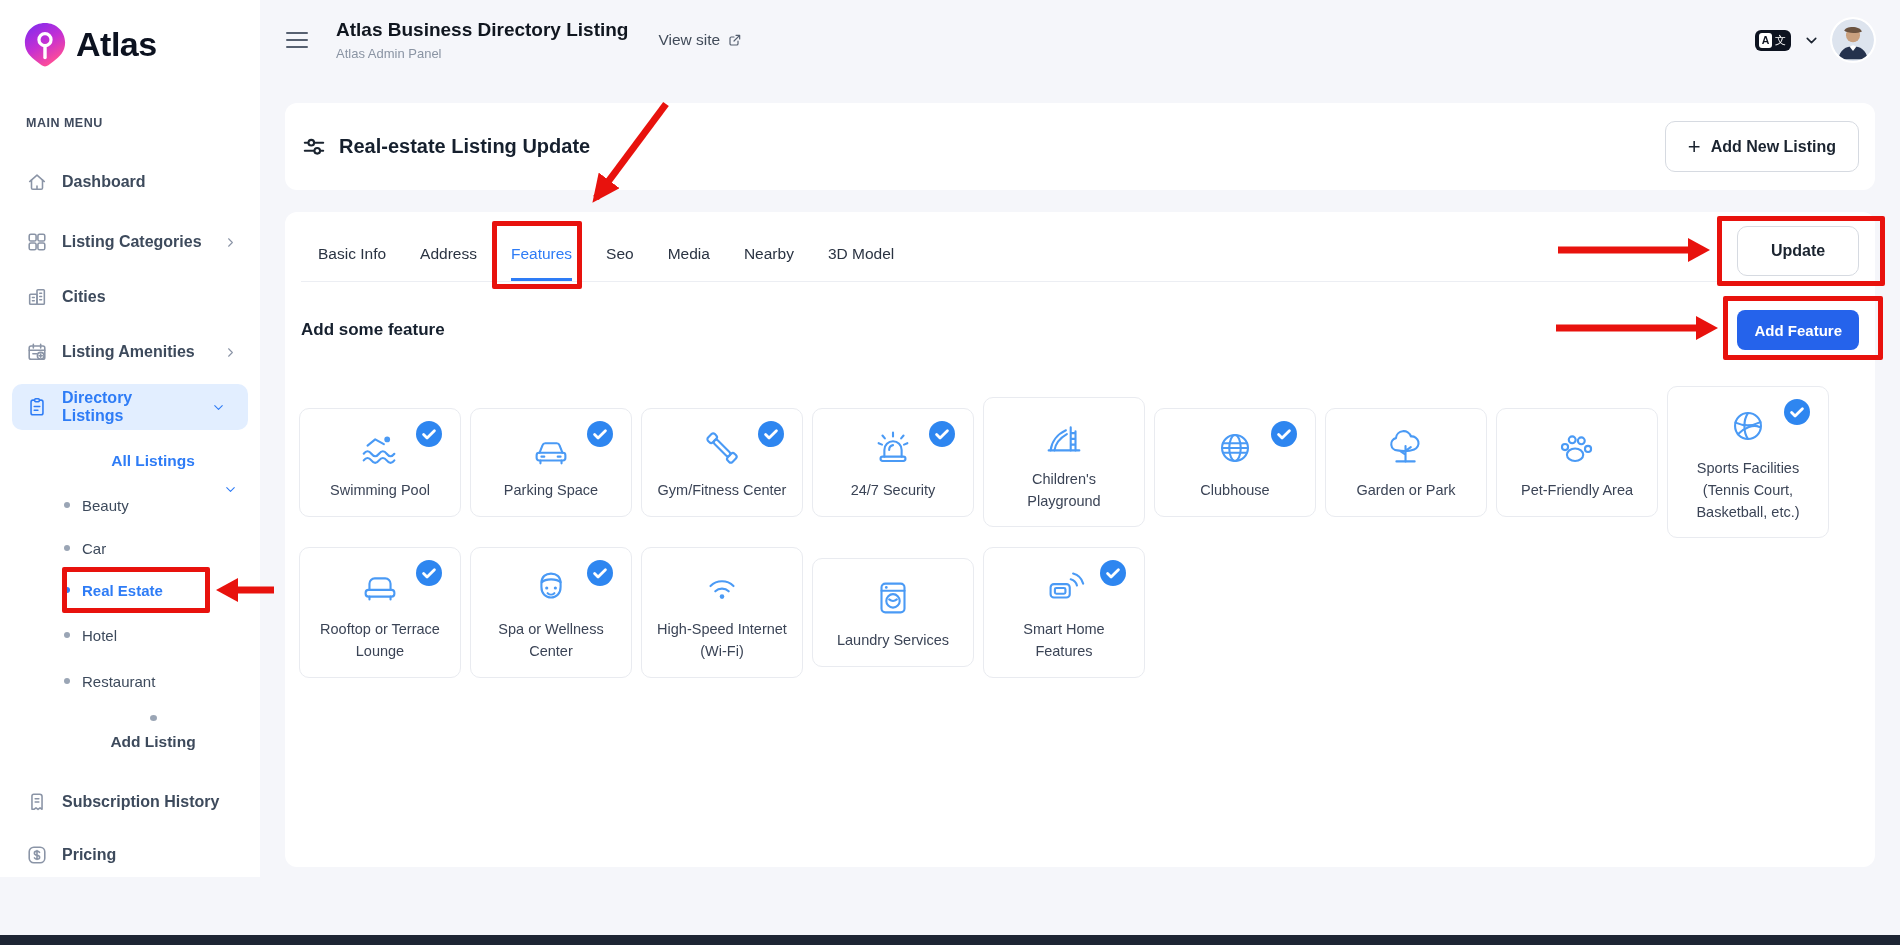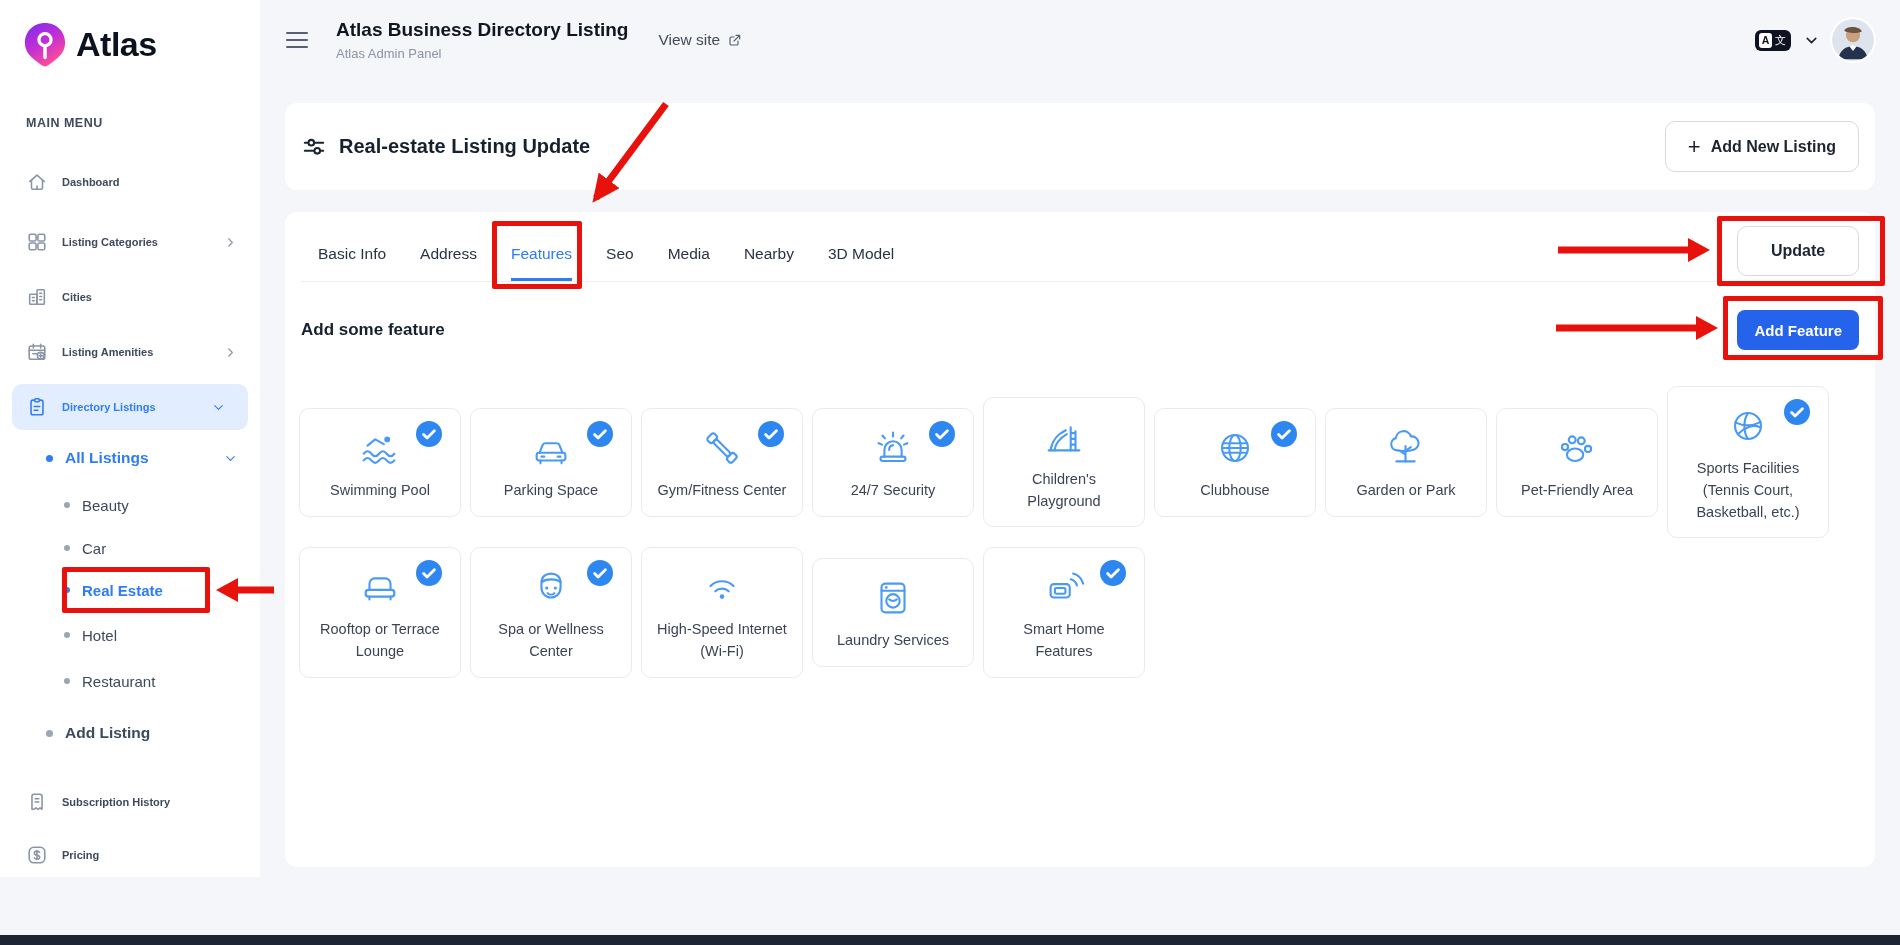--- a/index.html
+++ b/index.html
@@ -5,25 +5,25 @@
   * { margin:0; padding:0; box-sizing:border-box; }
   body { font-family:"Liberation Sans","DejaVu Sans",sans-serif; background:#f5f6fa; }
   .page { position:relative; width:1900px; height:945px; background:#f5f6fa; overflow:hidden; }
 
   
   .sidebar { position:absolute; left:0; top:0; width:260px; height:877px; background:#fff; z-index:5; }
   .logo-row { position:absolute; top:20px; left:22px; display:flex; align-items:center; gap:8px; cursor:pointer; }
   .logo-text { font-size:34px; font-weight:700; color:#0c1220; letter-spacing:-0.5px; }
   .menu-label { position:absolute; top:116px; left:26px; font-size:12.5px; font-weight:700; letter-spacing:.5px; color:#404b5e; }
   .s-item { position:absolute; left:0; right:0; height:44px; display:flex; align-items:center; gap:14px; padding-left:26px; cursor:pointer; }
-  .s-item .lbl { font-size:11px; font-weight:600; color:#3d4a5c; }
+  .s-item .lbl { font-size:16px; font-weight:600; color:#3d4a5c; }
   .s-item .chev { margin-left:auto; margin-right:22px; display:flex; }
   .s-item.active { left:12px; right:12px; background:#e2eeff; border-radius:10px; padding-left:14px; }
   .s-item.active .lbl { color:#2e7cf6; }
-  .s-sub { position:absolute; left:0; right:0; height:36px; display:flex; align-items:center; gap:12px; padding-left:46px; cursor:pointer; }
+  .s-sub { position:absolute; left:0; right:0; height:36px; display:flex; align-items:center; gap:12px; padding-left:46px; cursor:pointer;flex-direction:column; }
   .s-sub .dot { width:7px; height:7px; border-radius:50%; background:#2e7cf6; }
   .s-sub .lbl { font-size:15.5px; font-weight:600; color:#2e7cf6; }
   .s-sub .chev { margin-left:auto; margin-right:22px; display:flex; }
   .s-cat { position:absolute; left:0; right:0; height:36px; display:flex; align-items:center; gap:12px; padding-left:64px; cursor:pointer; }
   .s-cat .dot { width:6px; height:6px; border-radius:50%; background:#9aa5b5; }
   .s-cat .lbl { font-size:15px; font-weight:500; color:#3d4a5c; }
   .s-cat.blue .dot { background:#2e7cf6; }
   .s-cat.blue .lbl { color:#2e7cf6; font-weight:600; }
   .s-sub.plain .dot { background:#9aa5b5; }
   .s-sub.plain .lbl { color:#3d4a5c; }

